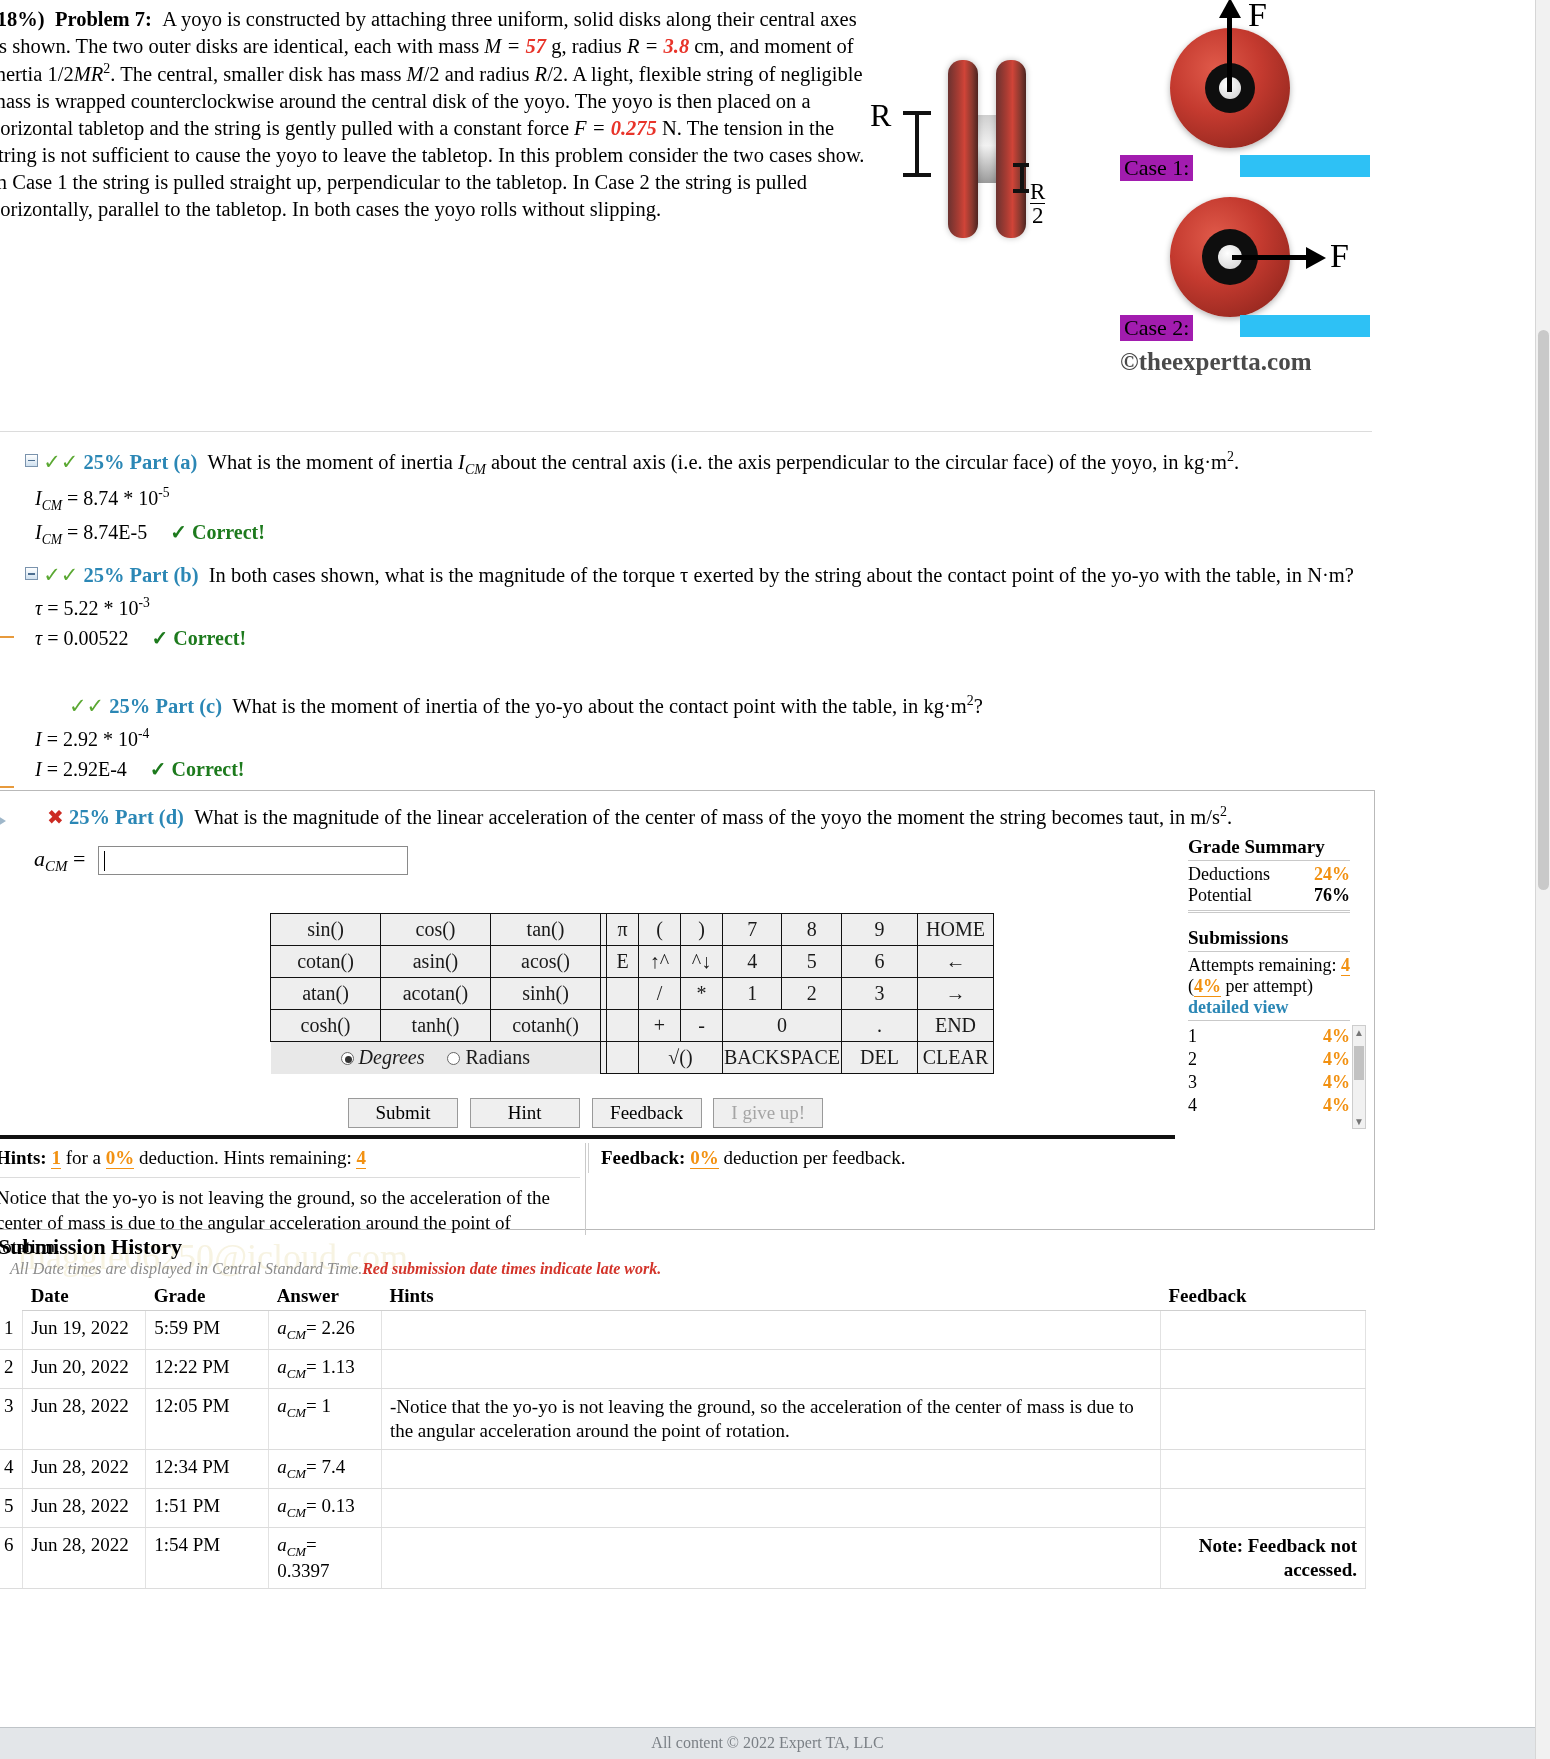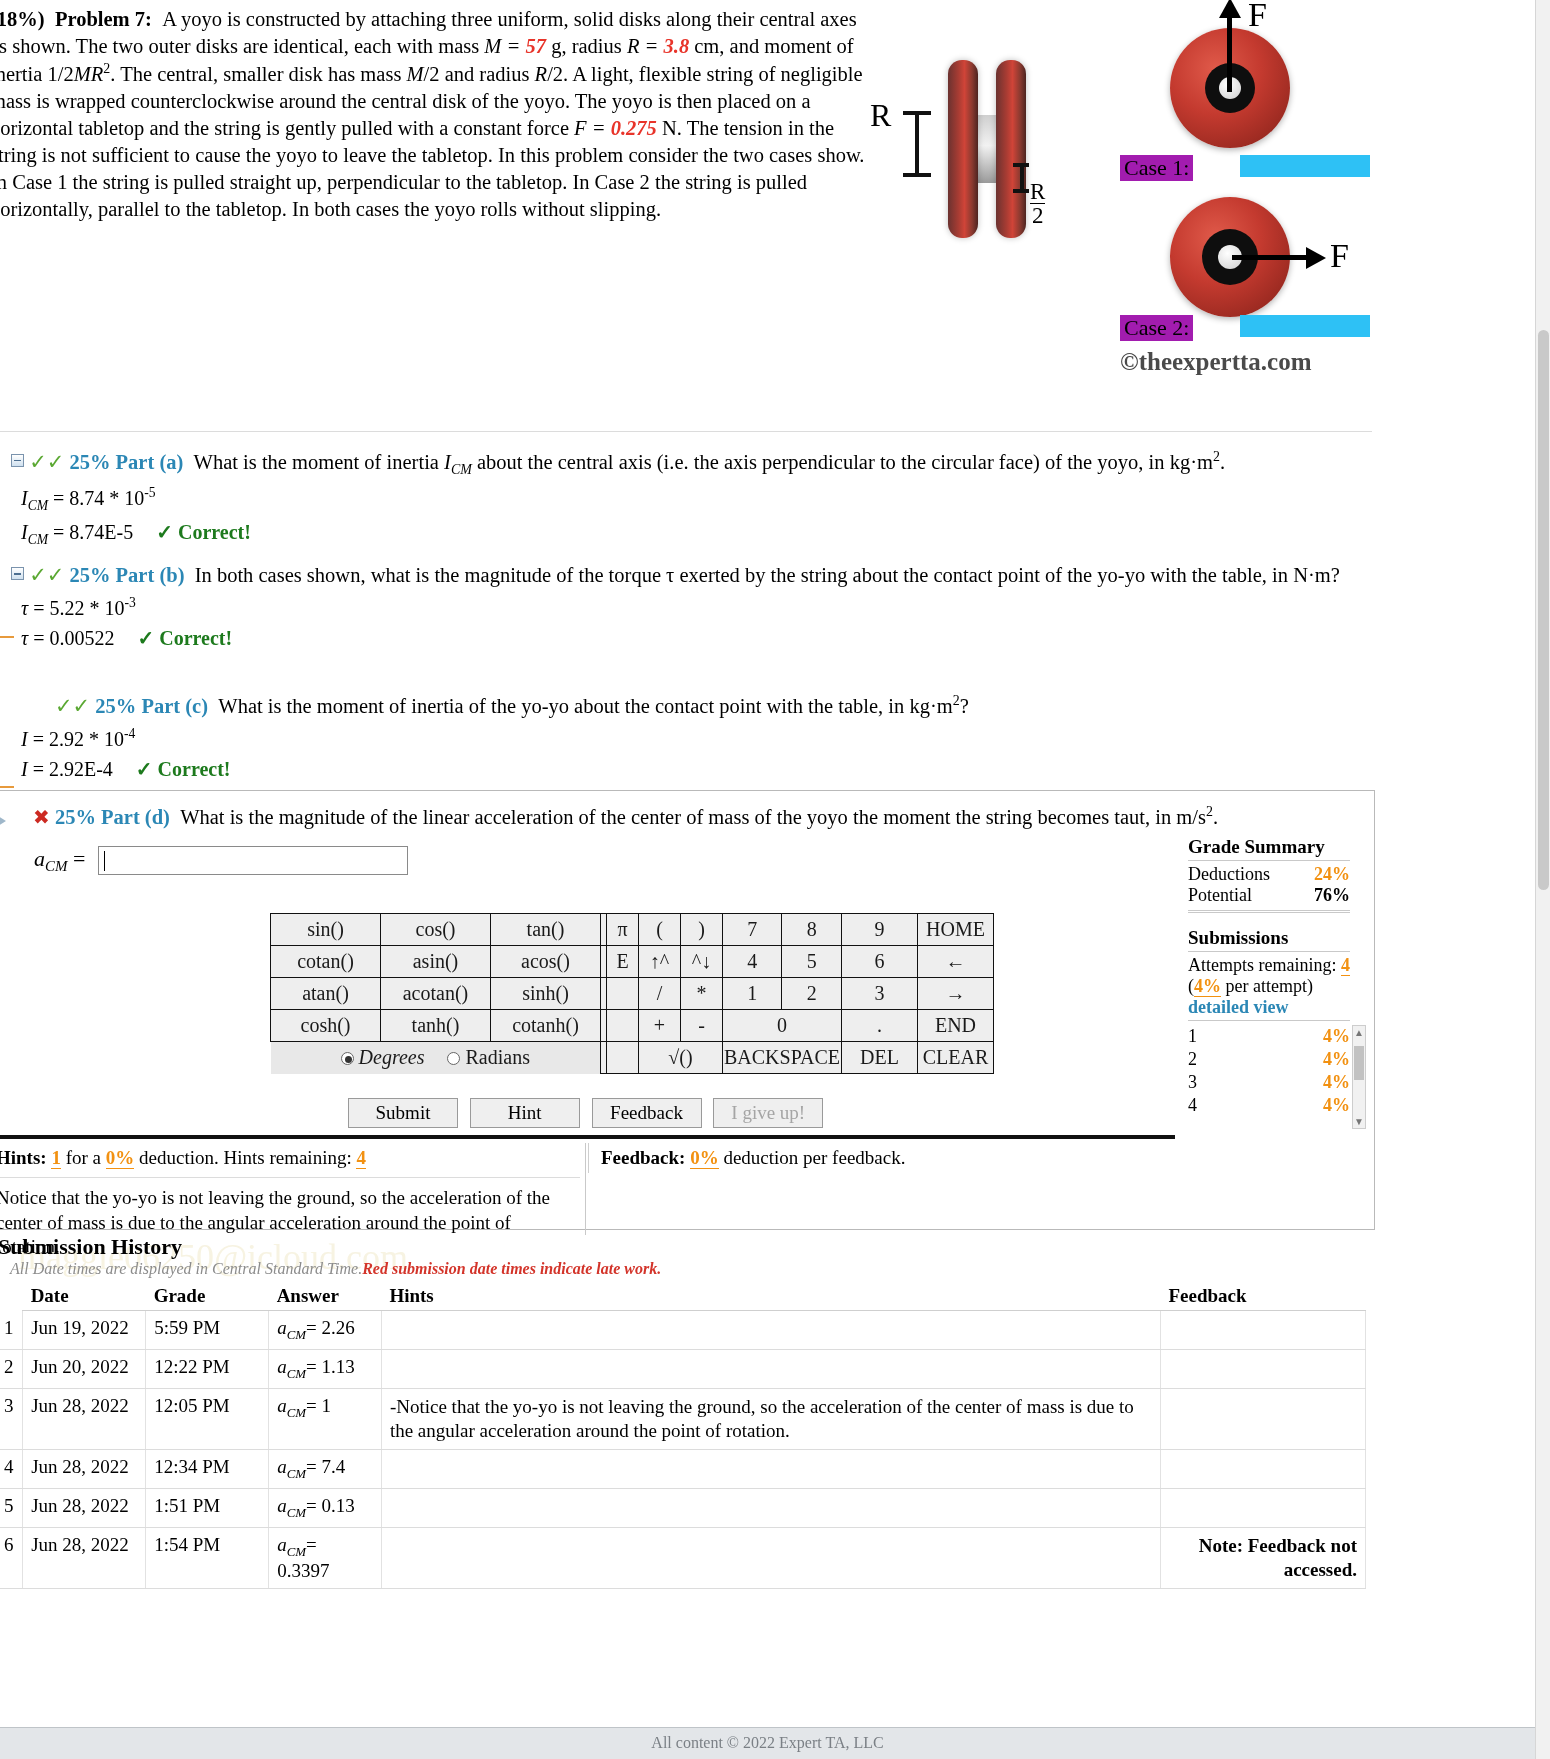--- a/index.html
+++ b/index.html
@@ -84,21 +84,21 @@
   }
   .arrow-line { position:absolute; background:#000; }
   .arrow-head { position:absolute; width:0; height:0; }
   .f-label { position:absolute; font-size:34px; font-family:"Liberation Serif", serif; }
   .credit {
     position:absolute; left:1120px; top:348px; font-size:25px; font-weight:bold;
     color:#4a4a4a; font-family:"Liberation Serif", serif;
   }
 
   
-  .part { position:absolute; left:2px; width:1372px;padding-left:9px; }
+  .part { position:absolute; left:16px; width:1372px;padding-left:9px; }
   .part-head { font-size:20.5px; line-height:1.3; }
   .pct { color:#2b87b5; font-weight:bold; }
   .check-green { color:#5aa832; font-size:21px; }
   .x-red { color:#cc2a22; font-size:20px; }
   .sq-icon {
     display:inline-block; width:13px; height:13px; border:1px solid #7a93ad;
     background:linear-gradient(#ffffff,#cfe0ef); vertical-align:2px;
   }
   .sq-icon::after {
     content:""; display:block; width:7px; height:1.5px; background:#4c6e90;

